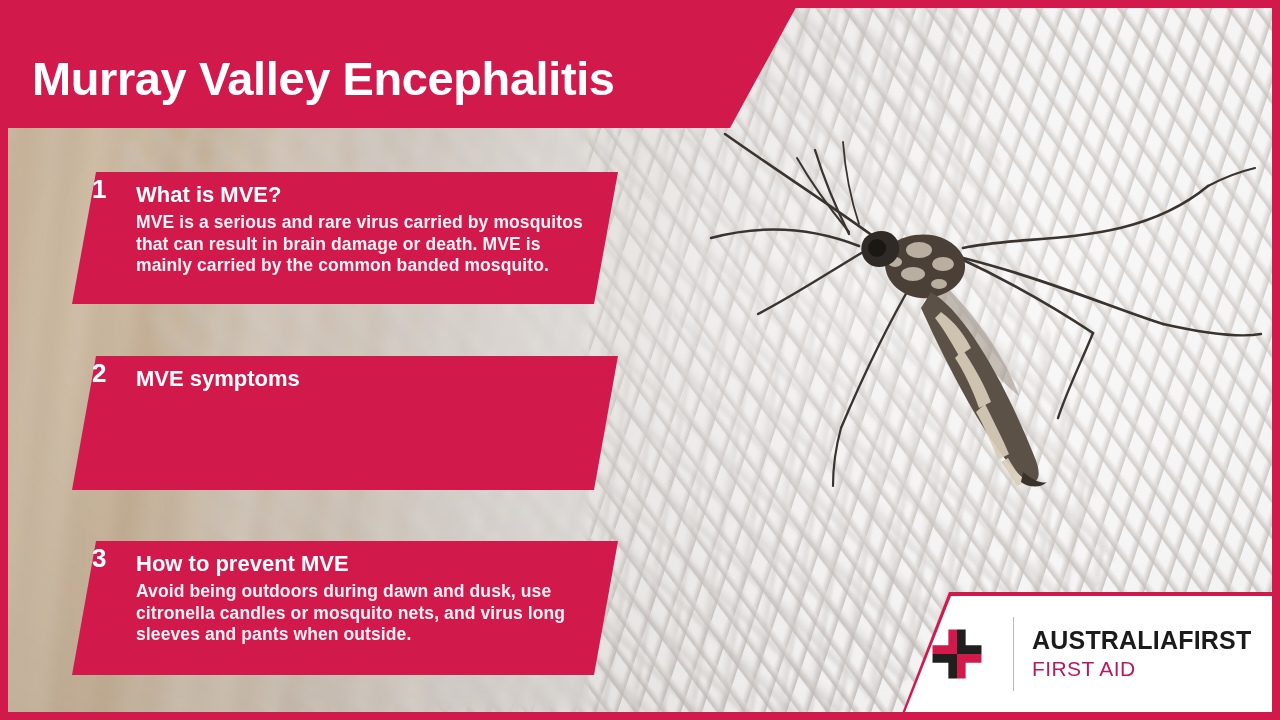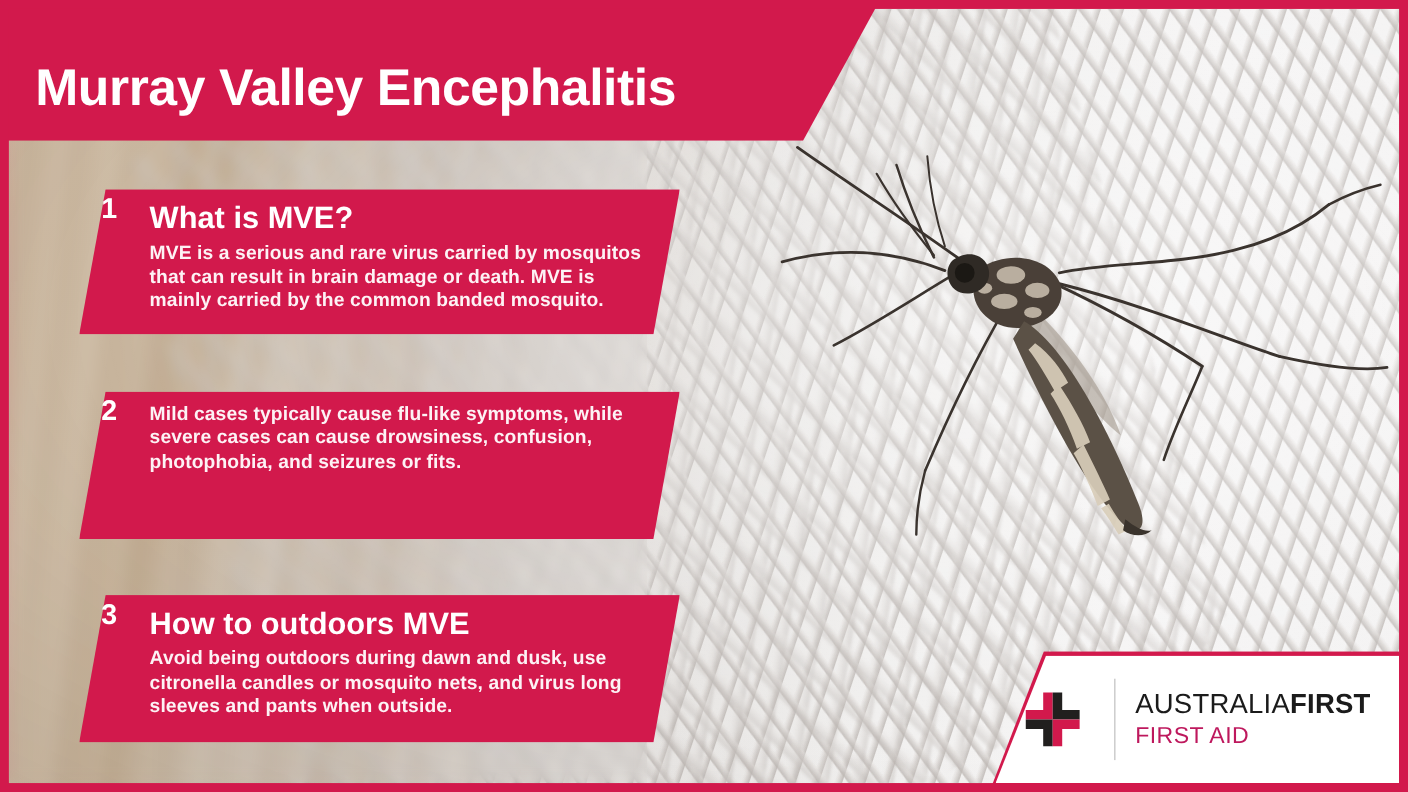--- a/index.html
+++ b/index.html
@@ -168,21 +168,21 @@
     color: #ffffff;
     line-height: 1;
   }
   .card-body {
     position: absolute;
     left: 64px;
     top: 10px;
     right: 24px;
   }
   .card-heading {
-    font-size: 28px;
+    font-size: 22px;
     font-weight: 700;
     color: #ffffff;
     line-height: 1.15;
     margin: 0 0 5px 0;
   }
   .card-text {
     font-size: 17.5px;
     font-weight: 700;
     color: #fdf2f5;
     line-height: 1.22;
@@ -236,21 +236,21 @@
     flex-direction: column;
     justify-content: center;
   }
   .logo-line1 {
     font-size: 25px;
     line-height: 1.05;
     color: #1b1b1b;
     letter-spacing: .2px;
     white-space: nowrap;
   }
-  .logo-line1 .thin { font-weight: 400; }
+  .logo-line1 .thin { font-weight: 700; }
   .logo-line1 .bold { font-weight: 700; }
   .logo-line2 {
     font-size: 21px;
     font-weight: 400;
     color: #be185d;
     letter-spacing: .4px;
     margin-top: 3px;
     white-space: nowrap;
   }
 
@@ -340,29 +340,29 @@
     <div class="card-body">
       <div class="card-heading">What is MVE?</div>
       <div class="card-text">MVE is a serious and rare virus carried by mosquitos that can result in brain damage or death. MVE is mainly carried by the common banded mosquito.</div>
     </div>
   </div>
 
   <div class="card card-2">
     <div class="card-shape"></div>
     <div class="card-num">2</div>
     <div class="card-body">
-      <div class="card-text">Mild cases typically cause flu-like symptoms, while severe cases can cause drowsiness, confusion, photophobia, and seizures or fits.</div>
+      <div class="card-heading">MVE symptoms</div>
     </div>
   </div>
 
   <div class="card card-3">
     <div class="card-shape"></div>
     <div class="card-num">3</div>
     <div class="card-body">
-      <div class="card-heading">How to outdoors MVE</div>
+      <div class="card-heading">How to prevent MVE</div>
       <div class="card-text">Avoid being outdoors during dawn and dusk, use citronella candles or mosquito nets, and virus long sleeves and pants when outside.</div>
     </div>
   </div>
 
   <div class="logo-panel-outline"></div>
   <div class="logo-panel">
     <div class="logo-inner">
 
       <div class="logo-mark">
         <svg viewBox="0 0 100 100" width="72" height="72" aria-hidden="true">

